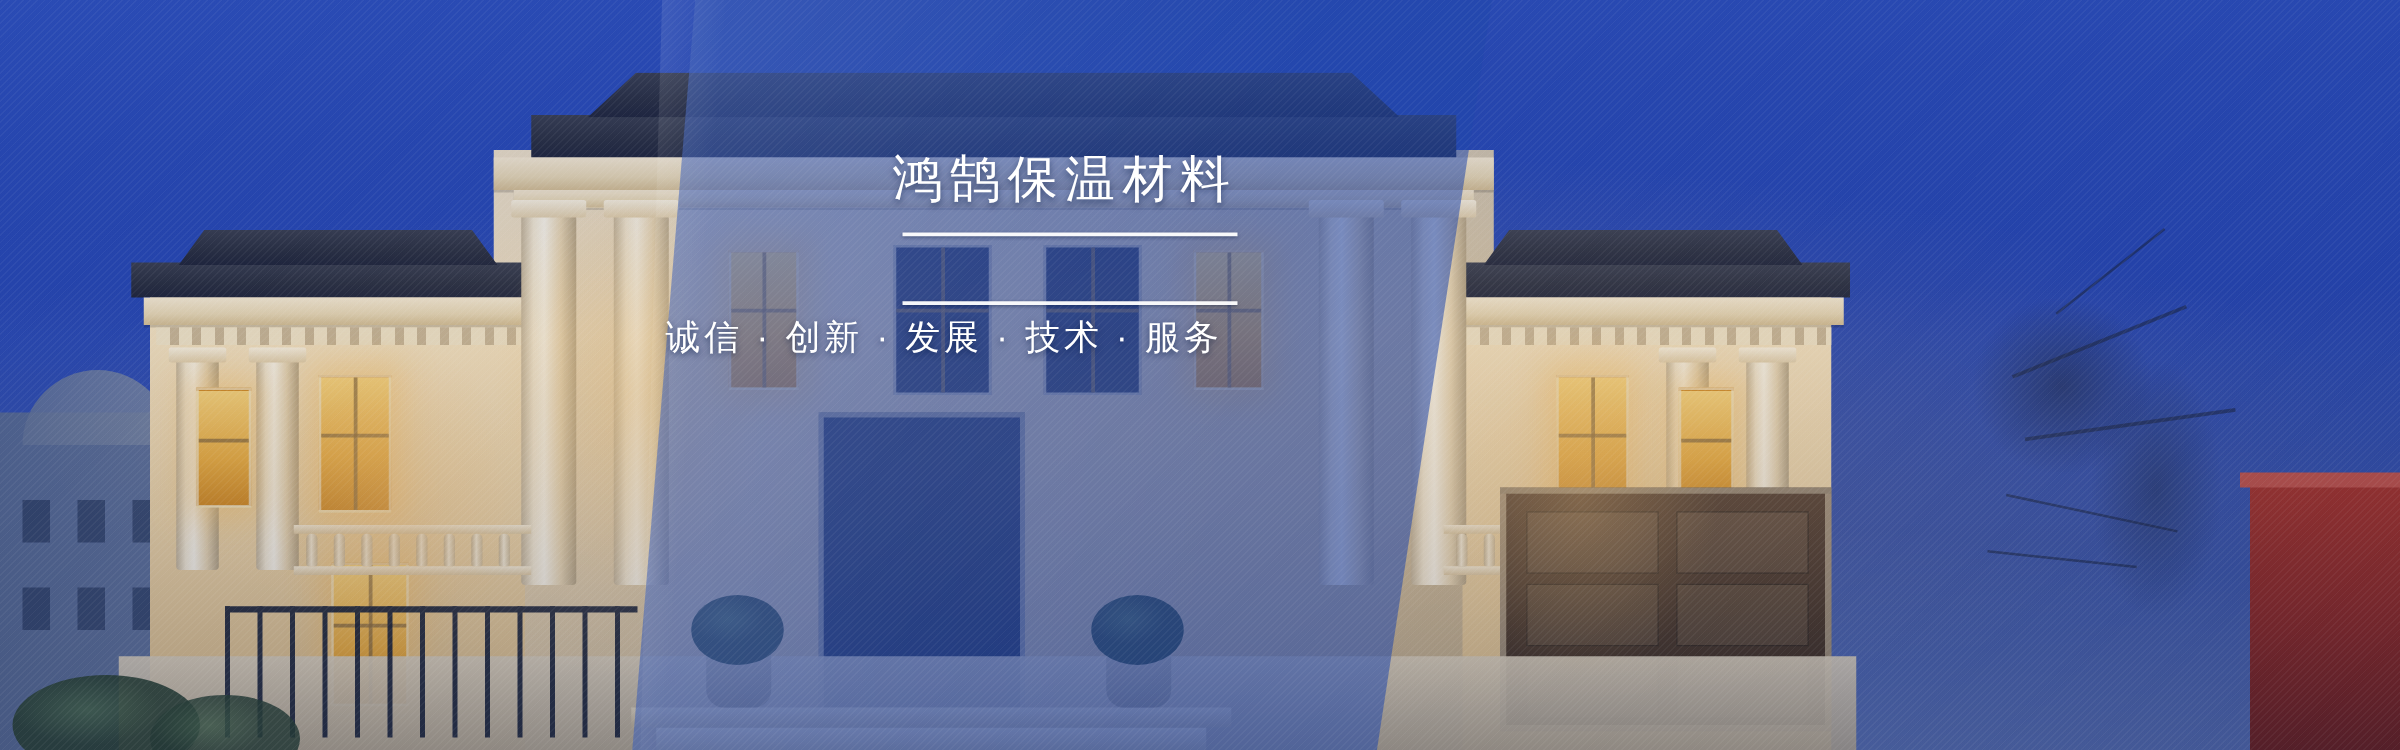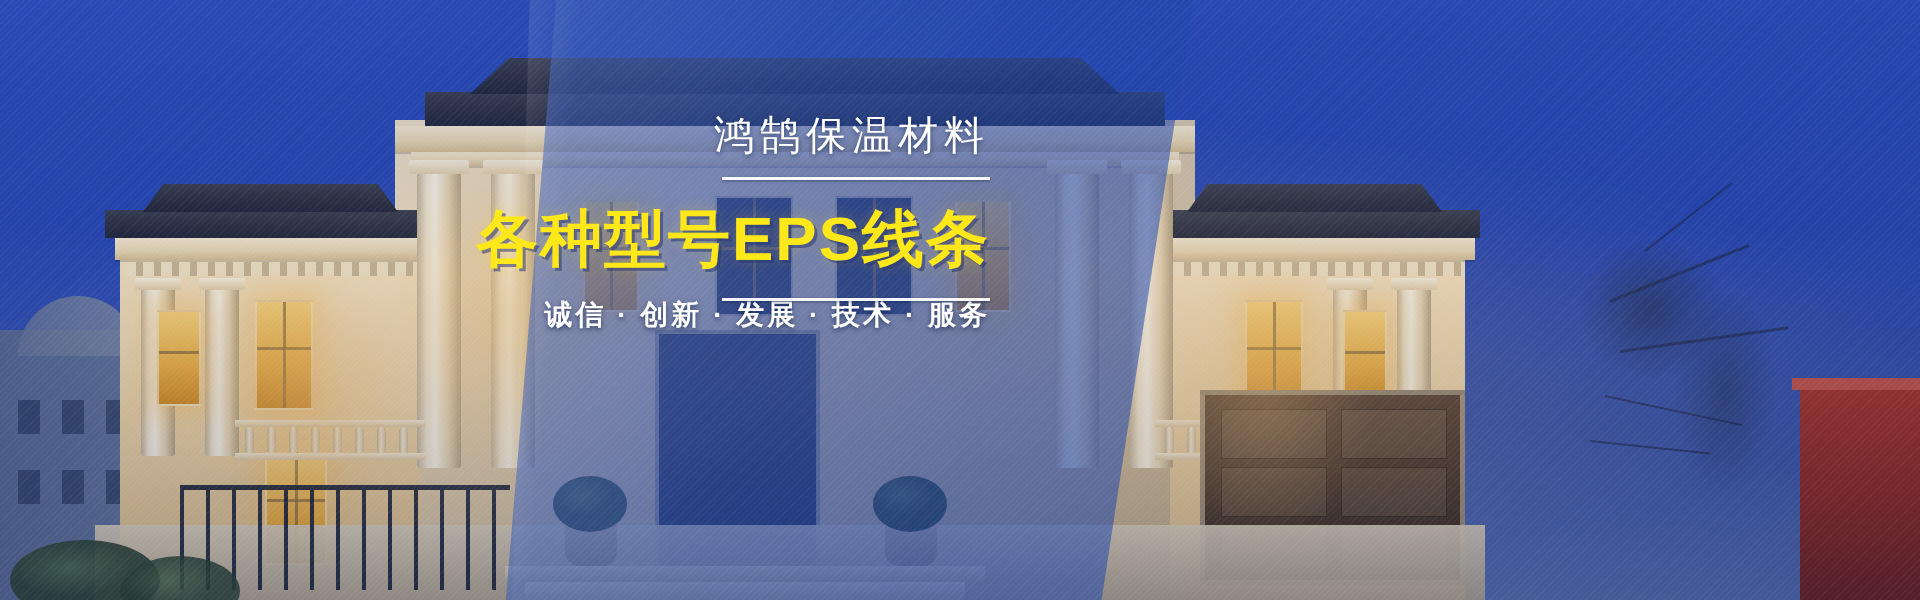--- a/index.html
+++ b/index.html
@@ -204,21 +204,21 @@
       rgba(255,255,255,.045) 0px,
       rgba(255,255,255,.045) 1px,
       rgba(0,0,0,0) 1px,
       rgba(0,0,0,0) 4px);
     pointer-events:none;
   }
 
   
   .copy{
     position:absolute;
-    left:0;top:12px;
+    left:0;top:0;
     width:990px;
     height:420px;
     display:flex;
     flex-direction:column;
     align-items:flex-end;
     justify-content:center;
     padding-right:0;
     box-sizing:border-box;
   }
 
@@ -254,25 +254,25 @@
     margin:0;
     text-shadow:
       3px 3px 0 rgba(40,55,120,.55),
       0 0 14px rgba(255,215,40,.25);
   }
   .headline + .headline{margin-top:4px;}
 
   .tagline{
     color:#ffffff;
     font-size:28px;
-    font-weight:700;
+    font-weight:400;
     letter-spacing:3px;
     line-height:1;
     white-space:nowrap;
-    margin:0;
+    margin:12px;
     text-shadow:0 2px 5px rgba(0,20,60,.6);
   }
 </style>
 </head>
 <body>
 
 <div class="banner">
 
   <div class="photo">
 
@@ -457,21 +457,20 @@
   </div>
 
   <div class="hatch"></div>
 
   <div class="copy">
 
     <div class="brand">鸿鹄保温材料</div>
 
     <div class="rule top"></div>
 
-    <div class="headline">各种型号EPS线条</div>
 
 
     <div class="rule bottom"></div>
 
     <div class="tagline">诚信 · 创新 · 发展 · 技术 · 服务</div>
   </div>
 
 </div>
 
 </body></html>

